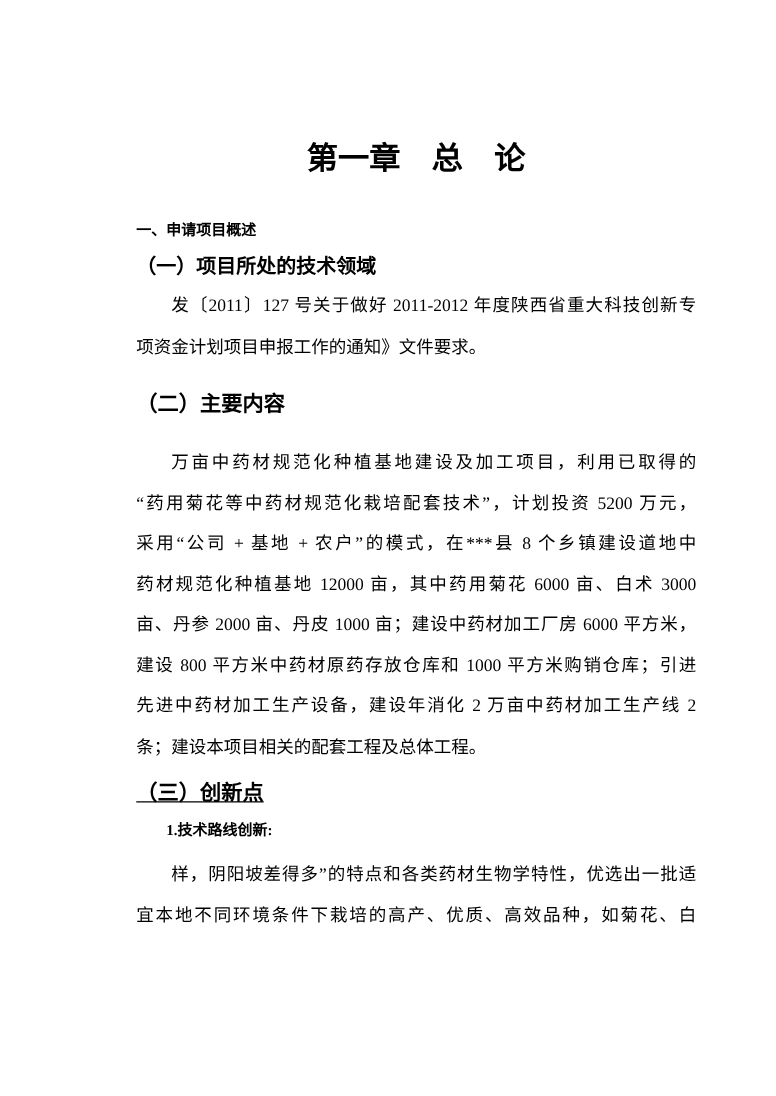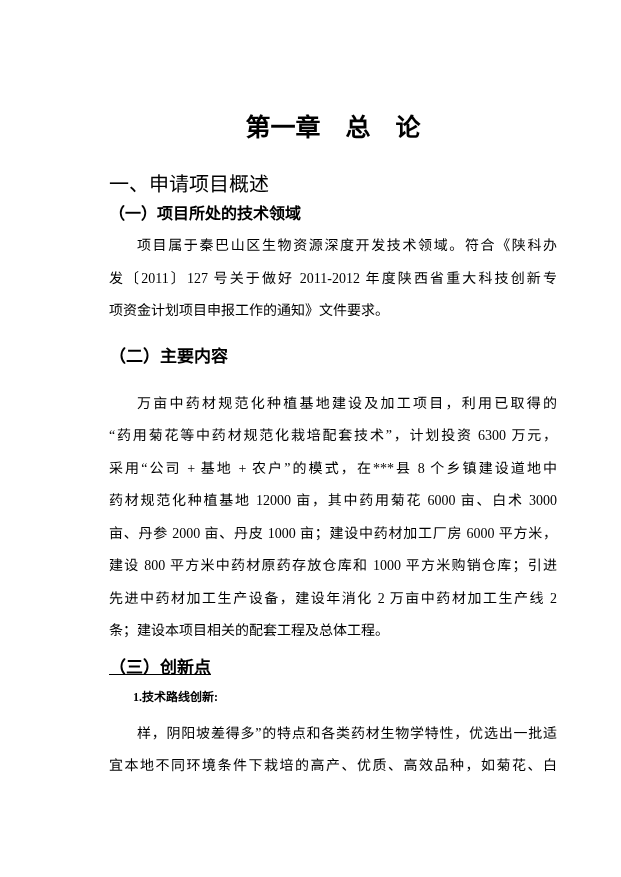--- a/index.html
+++ b/index.html
@@ -21,22 +21,22 @@
   }
   .doc-title {
     font-size: 25px;
     font-weight: bold;
     line-height: 30px;
     text-align: center;
     white-space: pre;
   }
   .h-l1 {
     margin-top: 30px;
-    font-size: 20px;
-    font-weight: normal;
+    font-size: 12px;
+    font-weight: bold;
     line-height: 22px;
   }
   .h-l2 {
     font-size: 17px;
     font-weight: bold;
     line-height: 24px;
   }
   .h-l2a { margin-top: 7px; font-size: 16px; }
   .h-l2b { margin-top: 17px; }
   .h-l2c { margin-top: 8px; text-decoration: underline; }
@@ -68,30 +68,29 @@
 <body>
 
 <div class="page">
   <div class="doc-title">第一章　总　论</div>
 
   <div class="h-l1">一、申请项目概述</div>
 
   <div class="h-l2 h-l2a">（一）项目所处的技术领域</div>
 
   <div class="para para1">
-      <div class="line">项目属于秦巴山区生物资源深度开发技术领域。符合《陕科办</div>
       <div class="line">发〔2011〕127 号关于做好 2011-2012 年度陕西省重大科技创新专</div>
       <div class="line">项资金计划项目申报工作的通知》文件要求。</div>
     </div>
 
   <div class="h-l2 h-l2b">（二）主要内容</div>
 
   <div class="para para2">
       <div class="line">万亩中药材规范化种植基地建设及加工项目，利用已取得的</div>
-      <div class="line">“药用菊花等中药材规范化栽培配套技术”，计划投资 6300 万元，</div>
+      <div class="line">“药用菊花等中药材规范化栽培配套技术”，计划投资 5200 万元，</div>
       <div class="line">采用“公司 + 基地 + 农户”的模式，在***县 8 个乡镇建设道地中</div>
       <div class="line">药材规范化种植基地 12000 亩，其中药用菊花 6000 亩、白术 3000</div>
       <div class="line">亩、丹参 2000 亩、丹皮 1000 亩；建设中药材加工厂房 6000 平方米，</div>
       <div class="line">建设 800 平方米中药材原药存放仓库和 1000 平方米购销仓库；引进</div>
       <div class="line">先进中药材加工生产设备，建设年消化 2 万亩中药材加工生产线 2</div>
       <div class="line">条；建设本项目相关的配套工程及总体工程。</div>
     </div>
 
   <div class="h-l2 h-l2c">（三）创新点</div>
 

